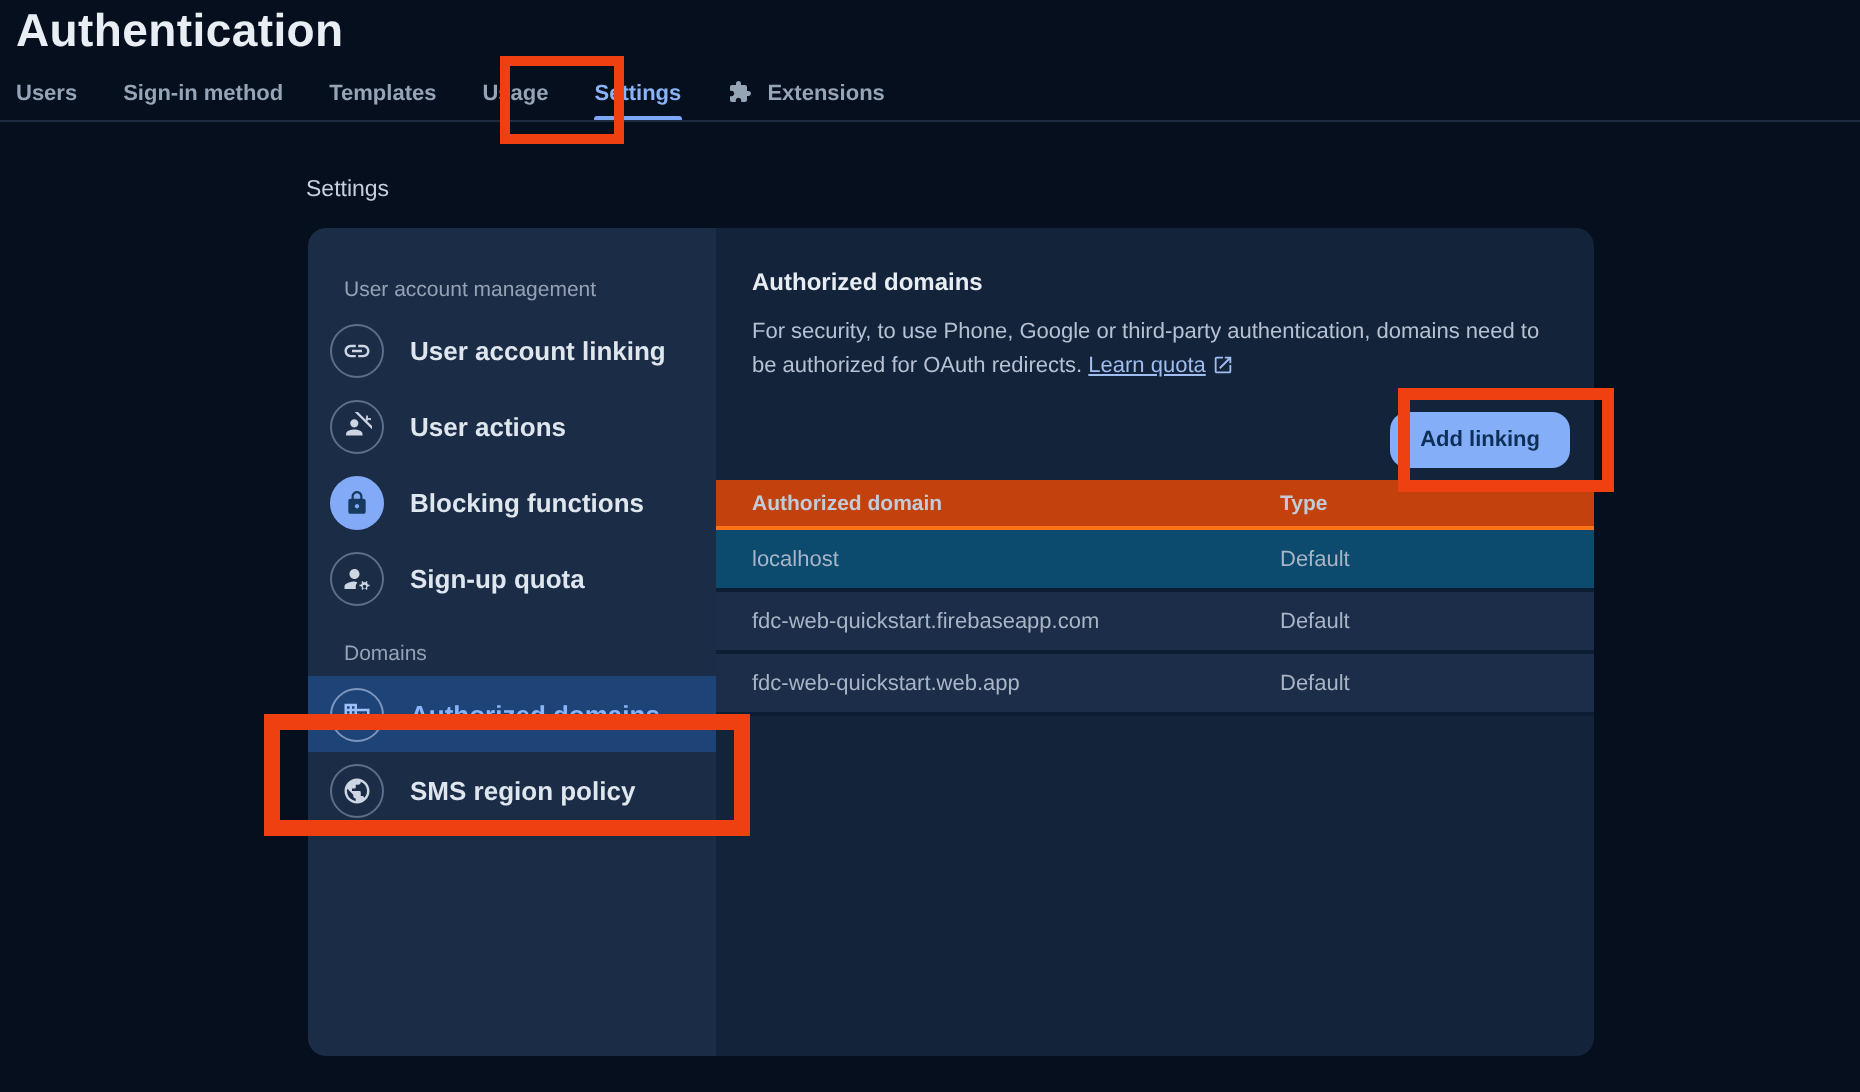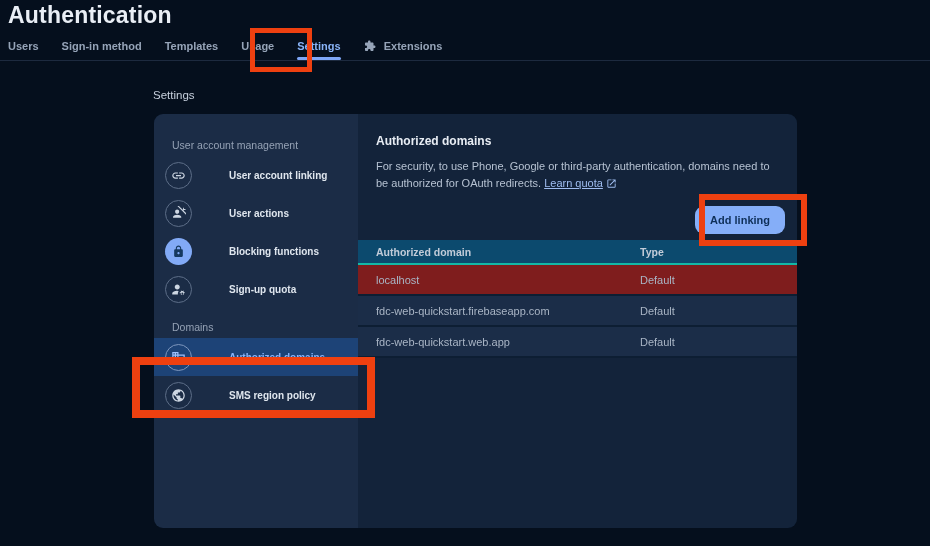--- a/index.html
+++ b/index.html
@@ -55,21 +55,21 @@
     padding-left:11px; cursor:pointer;
   }
   .side-item .circle {
     width:27px; height:27px; border-radius:50%; flex:none;
     display:flex; align-items:center; justify-content:center;
     border:1px solid #5d6e88; color:#cdd6e2;
   }
   .side-item .circle.filled {
     border:none; background:#82aaf6; color:#16395f;
   }
-  .side-item .label { font-size:10px; font-weight:700; color:#dfe6ee;margin-left:24px; }
+  .side-item .label { font-size:13px; font-weight:700; color:#dfe6ee; }
   .side-item.selected { background:#1d4377; }
   .side-item.selected .circle { border-color:#7d96bd; color:#9dc0fb; }
   .side-item.selected .label { color:#8ab4f8; }
 
   .main { flex:1; background:#13233a; display:flex; flex-direction:column; }
   .main-head { padding:20px 18px 0 18px; }
   .main-title { font-size:12px; font-weight:700; color:#e8edf4; }
   .main-desc {
     margin-top:10px; font-size:11px; line-height:17px; color:#b6c2d2; max-width:625px;
   }
@@ -78,31 +78,31 @@
   .toolbar { margin-top:14px; height:28px; display:flex; justify-content:flex-end; padding-right:12px; }
   .add-btn {
     background:#85aef8; color:#0e2f58; border:none; border-radius:9px;
     font-family:"Liberation Sans", sans-serif;
     font-size:11px; font-weight:700; padding:0 15px; height:28px; cursor:pointer;
   }
 
   .dom-table { margin-top:6px; }
   .t-head {
     display:grid; grid-template-columns:264px 1fr; padding-left:18px;
-    height:25px; align-items:center; background:#0c4a6e;
-    border-bottom:2px solid #14b8a6;
+    height:25px; align-items:center; background:#c2410c;
+    border-bottom:2px solid #f97316;
     font-size:10.5px; font-weight:700; color:#c2ccd9;
   }
   .t-row {
     display:grid; grid-template-columns:264px 1fr; padding-left:18px;
     height:31px; align-items:center; background:#1b2d48;
     border-bottom:2px solid #0d1e33;
     font-size:11px; color:#a9b5c5;
   }
-  .t-row.first { background:#7f1d1d; }
+  .t-row.first { background:#0c4a6e; }
 
   
   .anno { position:absolute; z-index:9; border-style:solid; border-color:#ee4010; background:transparent; }
   .anno-settings { left:250px; top:28px;  width:62px;  height:44px; border-width:5px; }
   .anno-addbtn   { left:699px; top:194px; width:108px; height:52px; border-width:6px; }
   .anno-authdom  { left:132px; top:357px; width:243px; height:61px; border-width:8px; }
 
   svg { display:block; }
 </style>
 </head>

